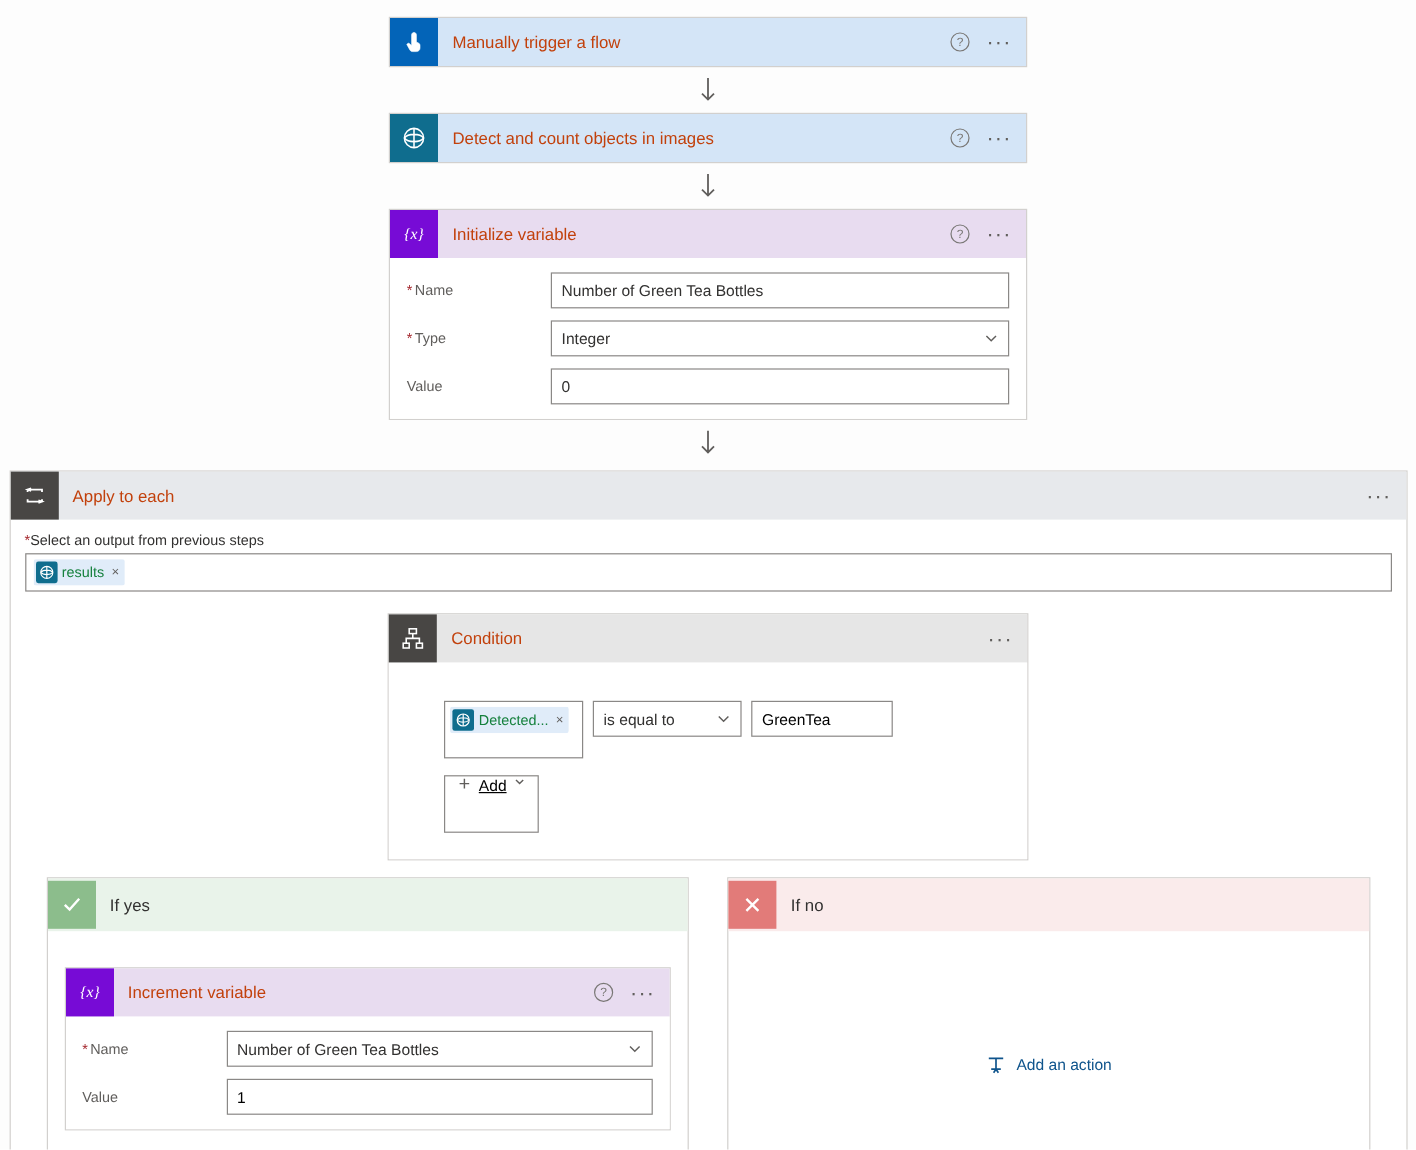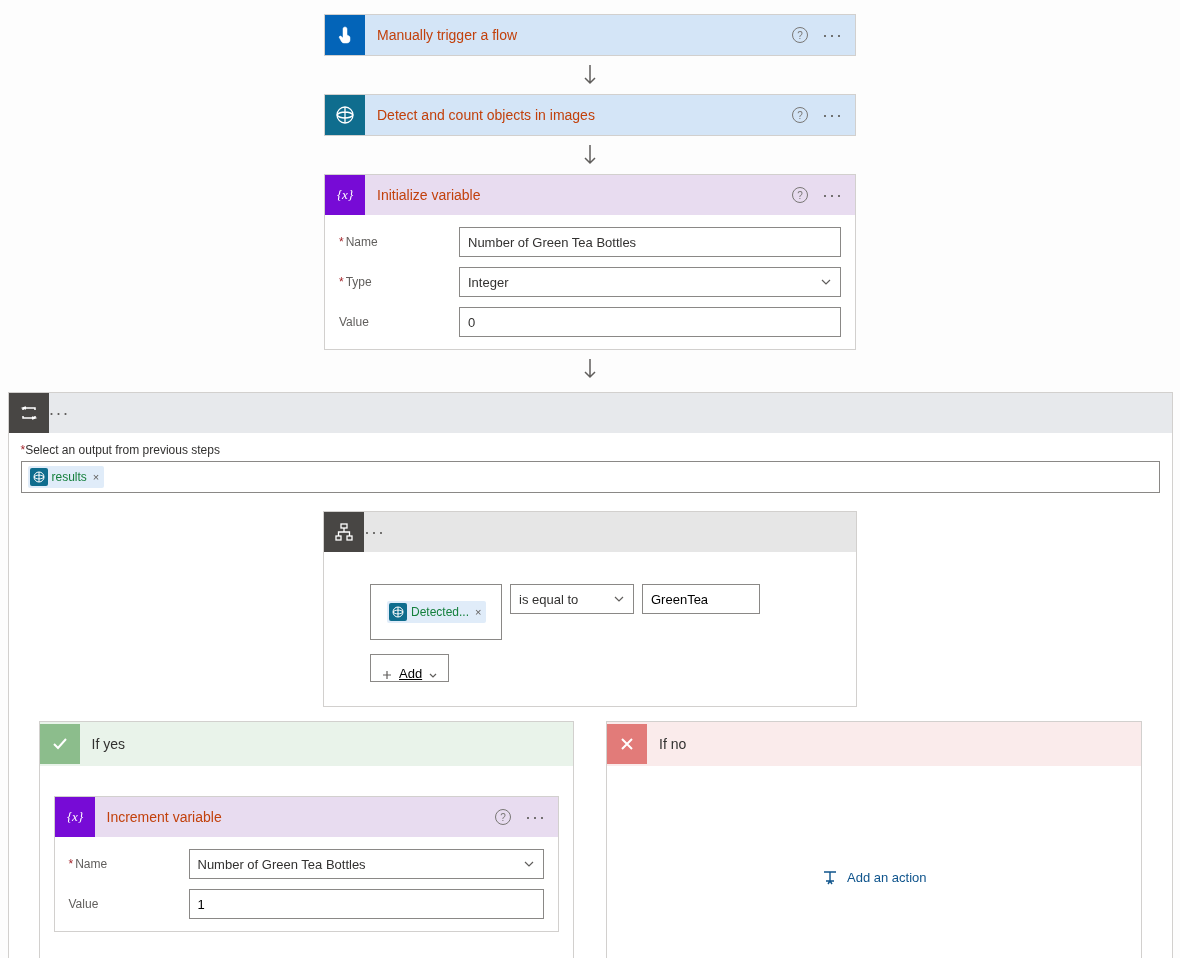--- a/index.html
+++ b/index.html
@@ -263,23 +263,23 @@
     }
     
     .condition-row {
       display: flex;
       gap: 8px;
       margin-bottom: 14px;
       align-items: flex-start;
     }
     
     .cond-left {
-      width: 132px;
-      border: 1px solid #8a8886;
-      padding: 16px;
+      width: 116px;
+      border: 1px solid #8a8886;
+      padding: 4px;
       min-height: 48px;
       background: #fff;
     }
     
     .cond-op {
       width: 124px;
       height: 30px;
       border: 1px solid #8a8886;
       padding: 0 22px 0 8px;
       font-size: 13px;
@@ -294,22 +294,22 @@
       width: 118px;
       height: 30px;
       border: 1px solid #8a8886;
       padding: 0 8px;
       font-size: 13px;
       background: #fff;
     }
     
     .add-btn {
       display: inline-flex;
-      align-items: flex-end;
-      height: 28px;
+      align-items: flex-start;
+      height: 48px;
       border: 1px solid #8a8886;
       padding: 0 10px;
       font-size: 13px;
       background: #fff;
       cursor: pointer;
       gap: 6px;
       text-decoration: underline;
     }
     
     .branches {
@@ -525,20 +525,21 @@
 </div>
 
 <div style="display:flex; justify-content:center;">
 <div class="apply-card">
   <div class="apply-header-row">
     <div class="icon-box icon-dark">
       <svg width="20" height="20" viewBox="0 0 20 20" fill="none" stroke="white" stroke-width="1.5">
         <path d="M4 7V5h12v2M16 13v2H4v-2M7 4L4 5l3 1M13 16l3-1-3-1"></path>
       </svg>
     </div>
+    <div class="card-title">Apply to each</div>
     <div class="card-actions">
       <div class="more-icon">···</div>
     </div>
   </div>
 
   <div class="apply-body">
     <div class="section-label">
       <span class="required-mark">*</span><span>Select an output from previous steps</span>
     </div>
     <div class="token-input">
@@ -559,20 +560,21 @@
       <div class="condition-card">
         <div class="card-header condition-header">
           <div class="icon-box icon-gray">
             <svg width="20" height="20" viewBox="0 0 20 20" fill="none" stroke="white" stroke-width="1.3">
               <rect x="7" y="2" width="6" height="4"></rect>
               <rect x="2" y="14" width="5" height="4"></rect>
               <rect x="13" y="14" width="5" height="4"></rect>
               <path d="M10 6v4M10 10H4.5v4M10 10h5.5v4"></path>
             </svg>
           </div>
+          <div class="card-title">Condition</div>
           <div class="card-actions">
             <div class="more-icon">···</div>
           </div>
         </div>
         <div class="condition-body">
           <div class="condition-row">
             <div class="cond-left">
               <span class="token">
                 <span class="token-icon">
                   <svg width="14" height="14" viewBox="0 0 14 14" fill="none" stroke="white" stroke-width="1">

